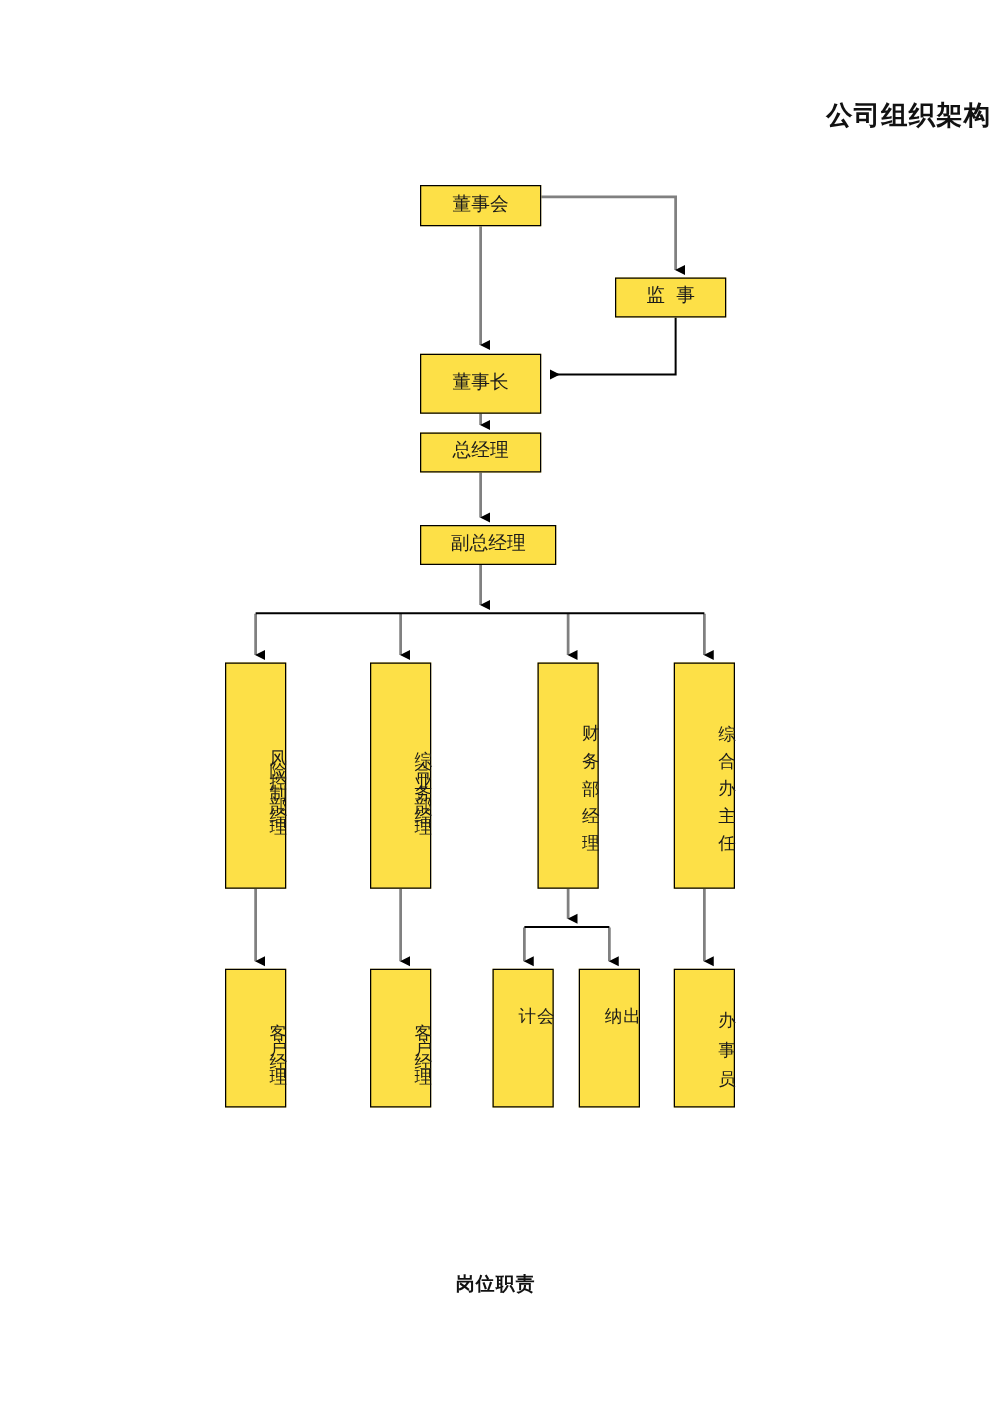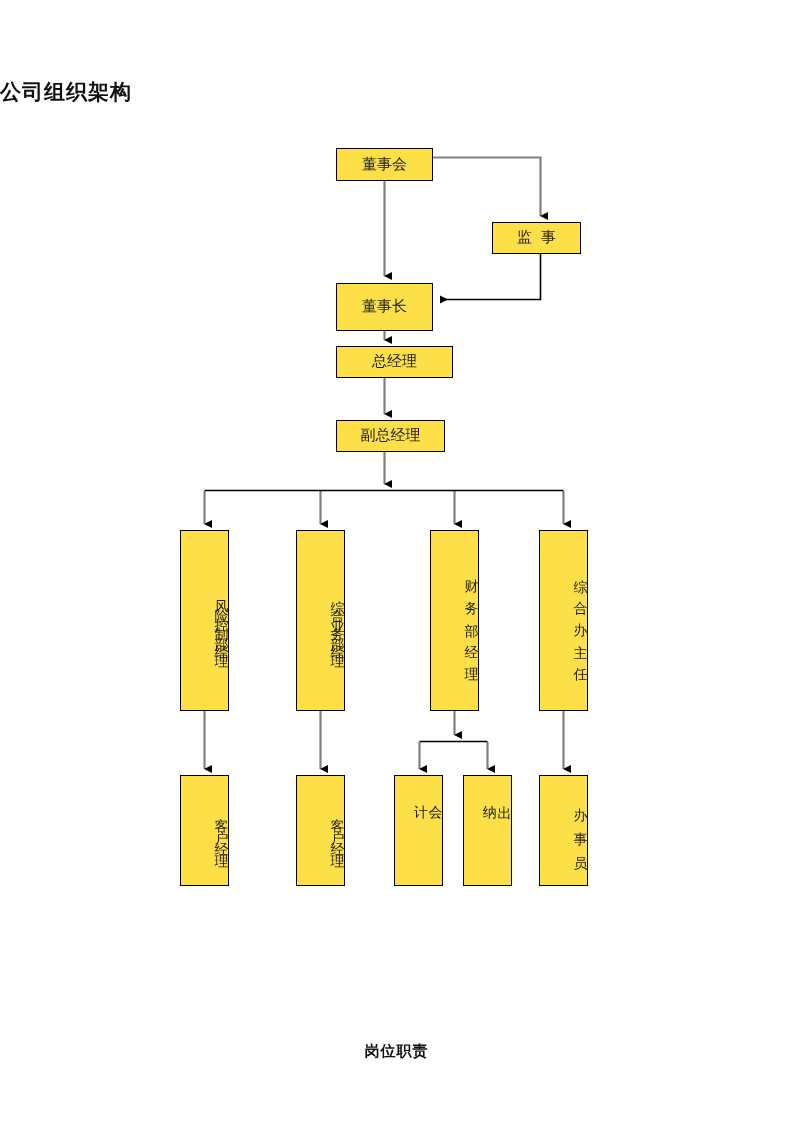--- a/index.html
+++ b/index.html
@@ -20,39 +20,38 @@
     left: 0;
     top: 0;
     width: 793px;
     height: 1122px;
   }
   .title {
     position: absolute;
     left: 0;
     top: 78px;
     width: 793px;
-    text-align: left;
+    text-align: right;
     font-family: "Liberation Sans", "DejaVu Sans", sans-serif;
     font-size: 21px;
     font-weight: bold;
     letter-spacing: 1px;
     color: #111111;
   }
   .footer {
     position: absolute;
     left: 0;
     top: 1018px;
     width: 793px;
     text-align: center;
     font-family: "Liberation Sans", "DejaVu Sans", sans-serif;
     font-size: 15px;
     font-weight: bold;
     letter-spacing: 1px;
     color: #111111;
-    margin-top: 24px;
   }
   .node {
     position: absolute;
     box-sizing: border-box;
     border: 1.4px solid #000000;
     background: #fde047;
     display: flex;
     align-items: center;
     justify-content: center;
     font-size: 15px;
@@ -131,21 +130,21 @@
       <path d="M540.5,254 L540.5,299.5 L440,299.5" marker-end="url(#ah-left)"></path>
     </g>
   </svg>
 
   <div class="node horizontal" style="left:336px; top:148px; width:97px; height:33px;">董事会</div>
 
   <div class="node horizontal spaced" style="left:492px; top:222px; width:89px; height:32px;">监事</div>
 
   <div class="node horizontal" style="left:336px; top:283px; width:97px; height:48px;">董事长</div>
 
-  <div class="node horizontal" style="left:336px; top:346px; width:117px; height:32px;">总经理</div>
+  <div class="node horizontal" style="left:336px; top:346px; width:97px; height:32px;">总经理</div>
 
   <div class="node horizontal" style="left:336px; top:420px; width:109px; height:32px;">副总经理</div>
 
   <div class="node vertical" style="left:180px; top:530px; width:49px; height:181px;">风险控制部经理</div>
 
   <div class="node vertical" style="left:296px; top:530px; width:49px; height:181px;">综合业务部经理</div>
 
   <div class="node vertical" style="left:430px; top:530px; width:49px; height:181px; letter-spacing:22px; padding-top:14px;">财务部经理</div>
 
   <div class="node vertical" style="left:539px; top:530px; width:49px; height:181px; letter-spacing:22px; padding-top:14px;">综合办主任</div>

